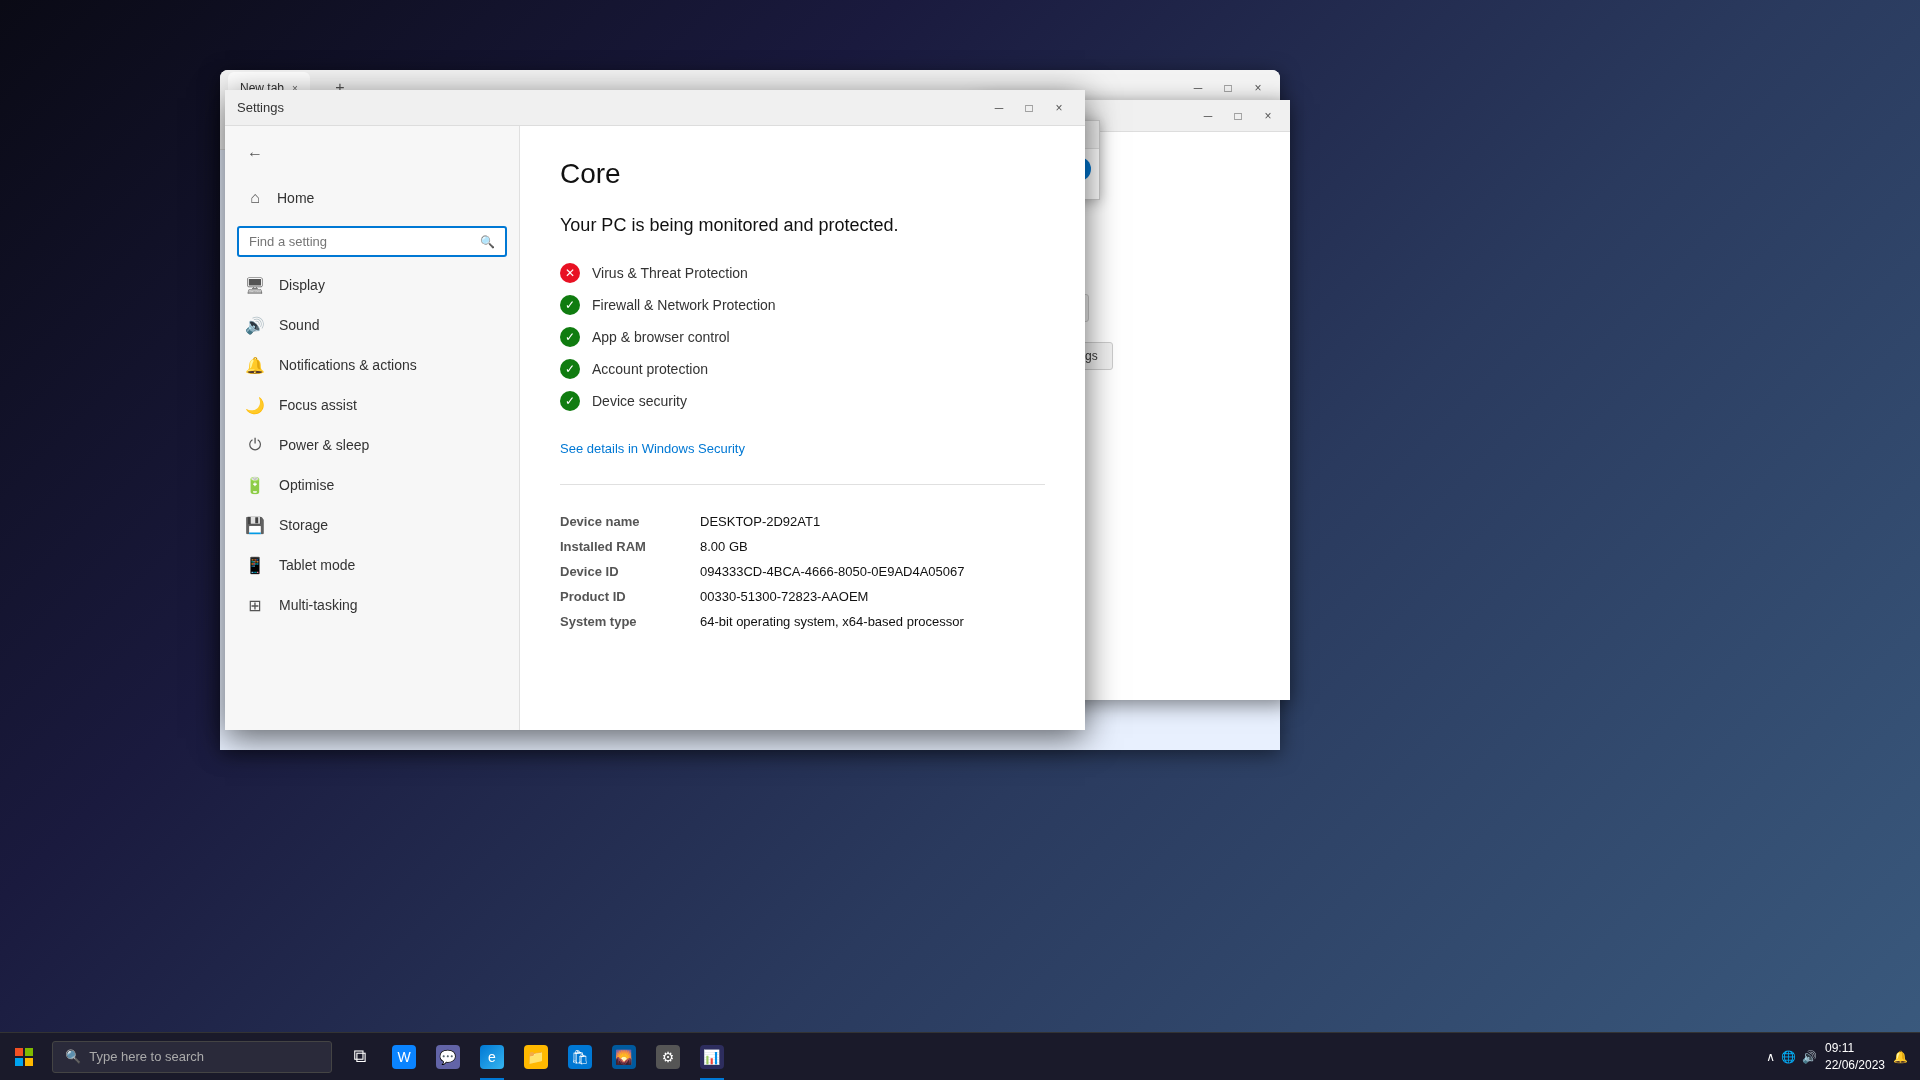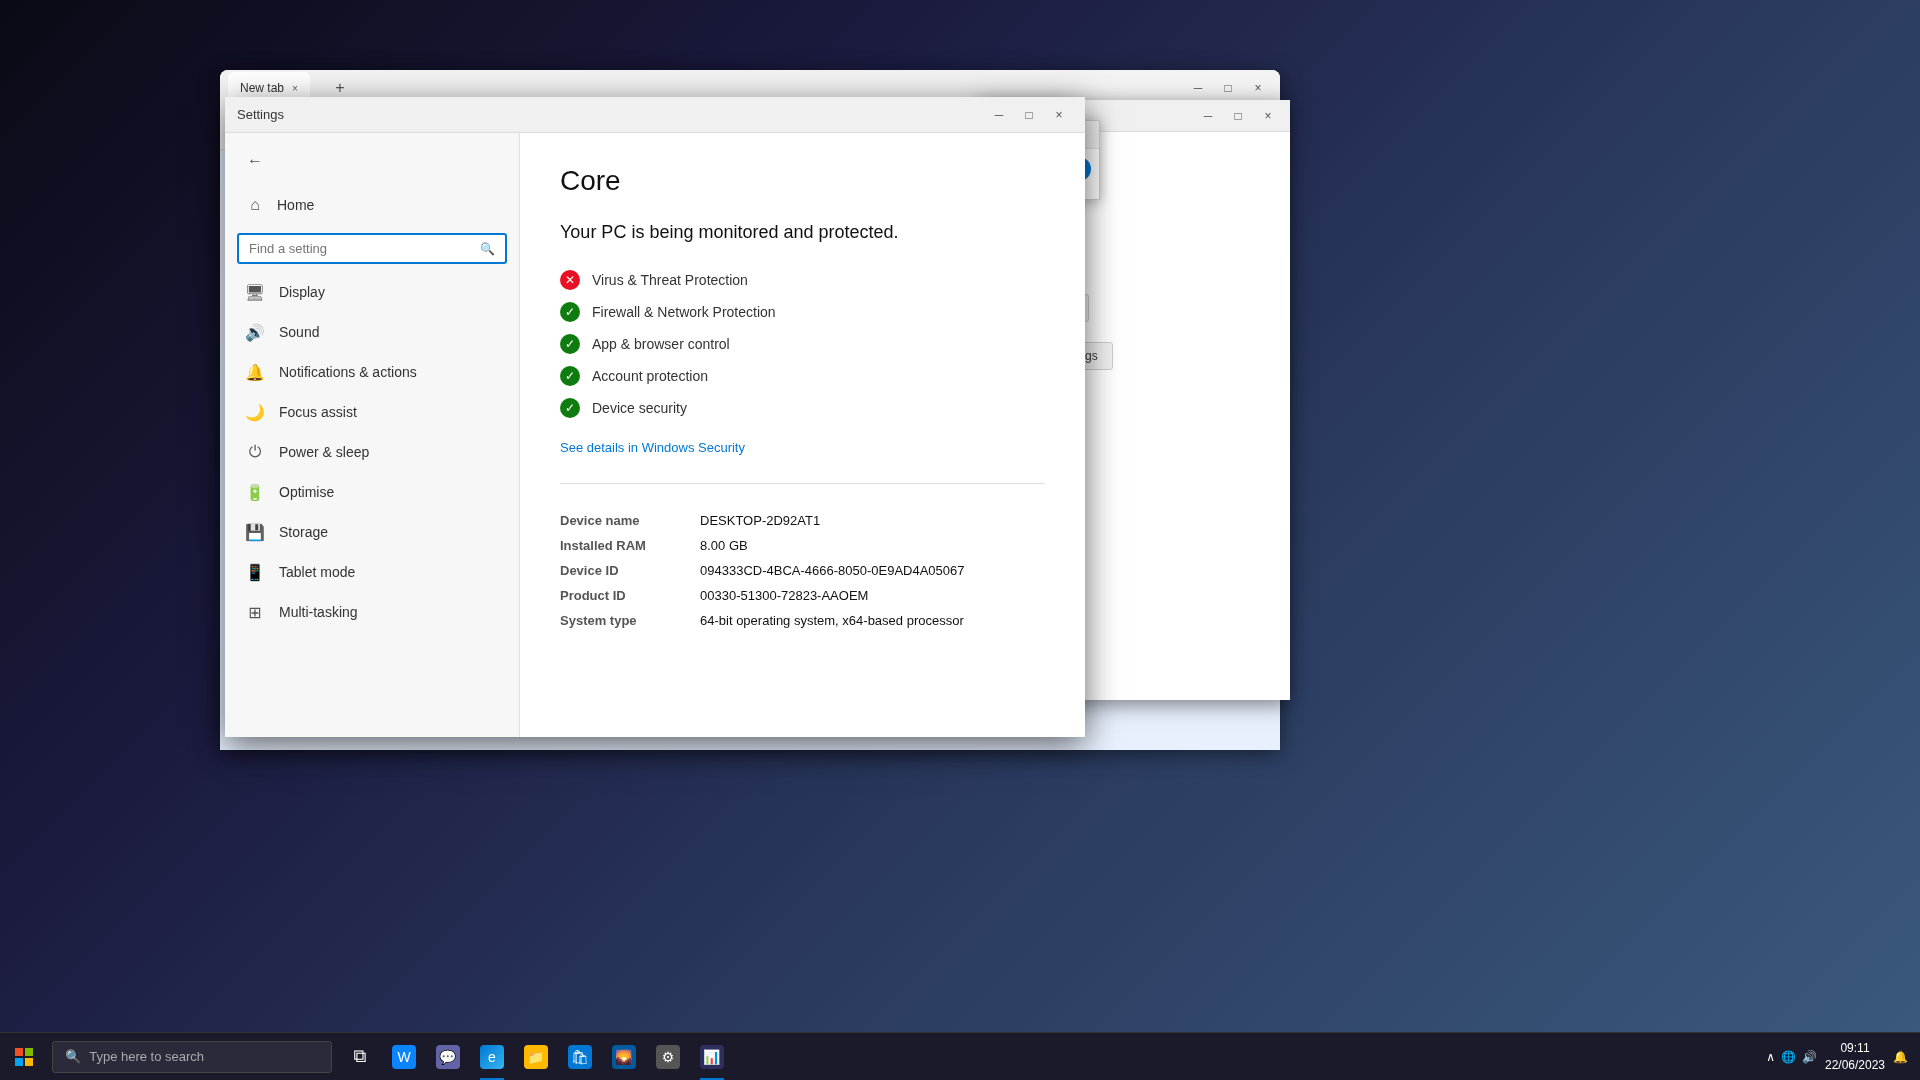--- a/index.html
+++ b/index.html
@@ -105,21 +105,21 @@
       margin-left: auto;
       display: flex;
       align-items: center;
       gap: 8px;
       padding-right: 12px;
       color: white;
       font-size: 12px;
     }
 
     .taskbar-time {
-      text-align: center;
+      text-align: left;
       line-height: 1.4;
     }
 
     .taskbar-sys-icons {
       display: flex;
       align-items: center;
       gap: 6px;
     }
 
     
@@ -351,21 +351,21 @@
       display: inline-block;
     }
 
     .toggle-switch.on {
       background: #0078d4;
     }
 
     
     .settings-window {
       position: absolute;
-      top: 97px;
+      top: 90px;
       left: 225px;
       width: 860px;
       height: 640px;
       background: white;
       box-shadow: 0 8px 32px rgba(0,0,0,0.6);
       z-index: 50;
       display: flex;
       flex-direction: column;
     }
 
@@ -541,21 +541,21 @@
       background: #107c10;
       color: white;
     }
 
     .see-details-link {
       color: #0078d4;
       font-size: 13px;
       cursor: pointer;
       text-decoration: none;
       display: block;
-      margin-top: 16px;
+      margin-top: 24px;
     }
 
     .section-divider {
       height: 1px;
       background: #e0e0e0;
       margin: 24px 0;
     }
 
     .device-specs-title {
       font-size: 20px;

